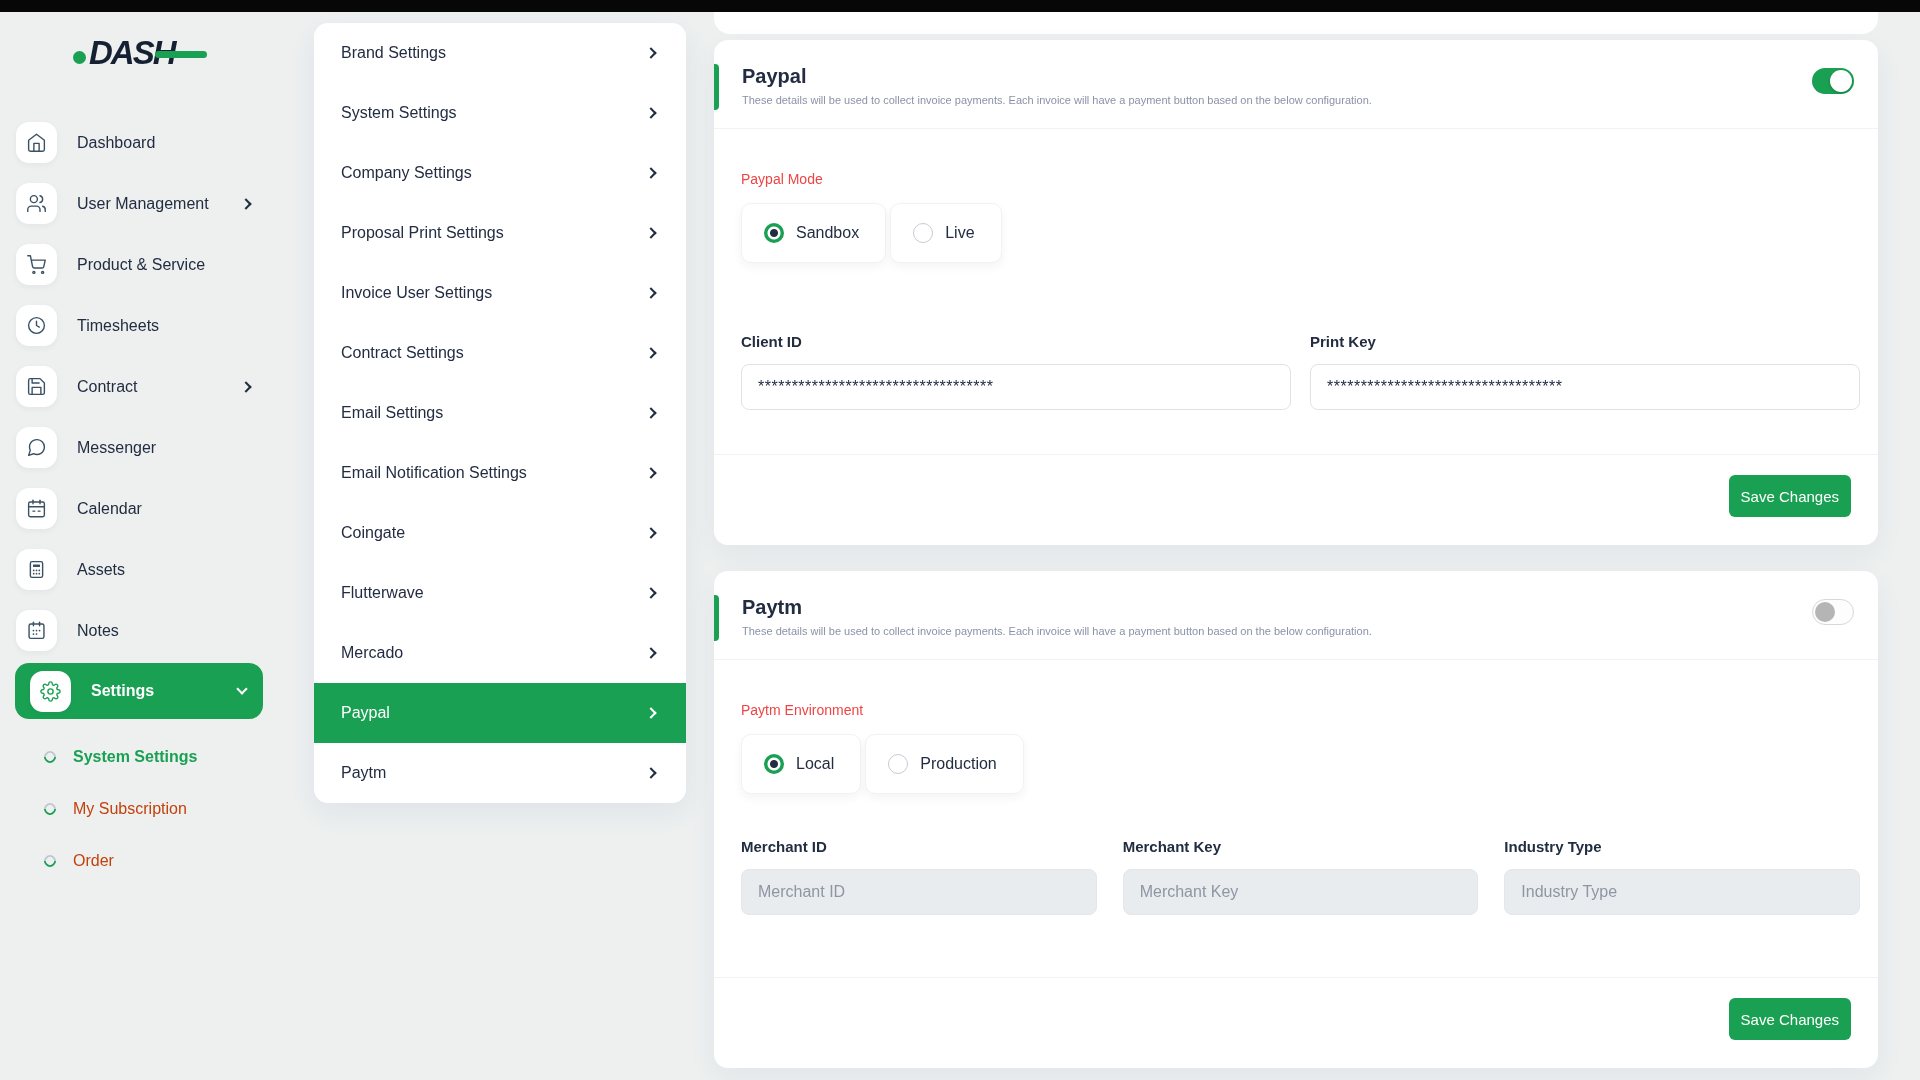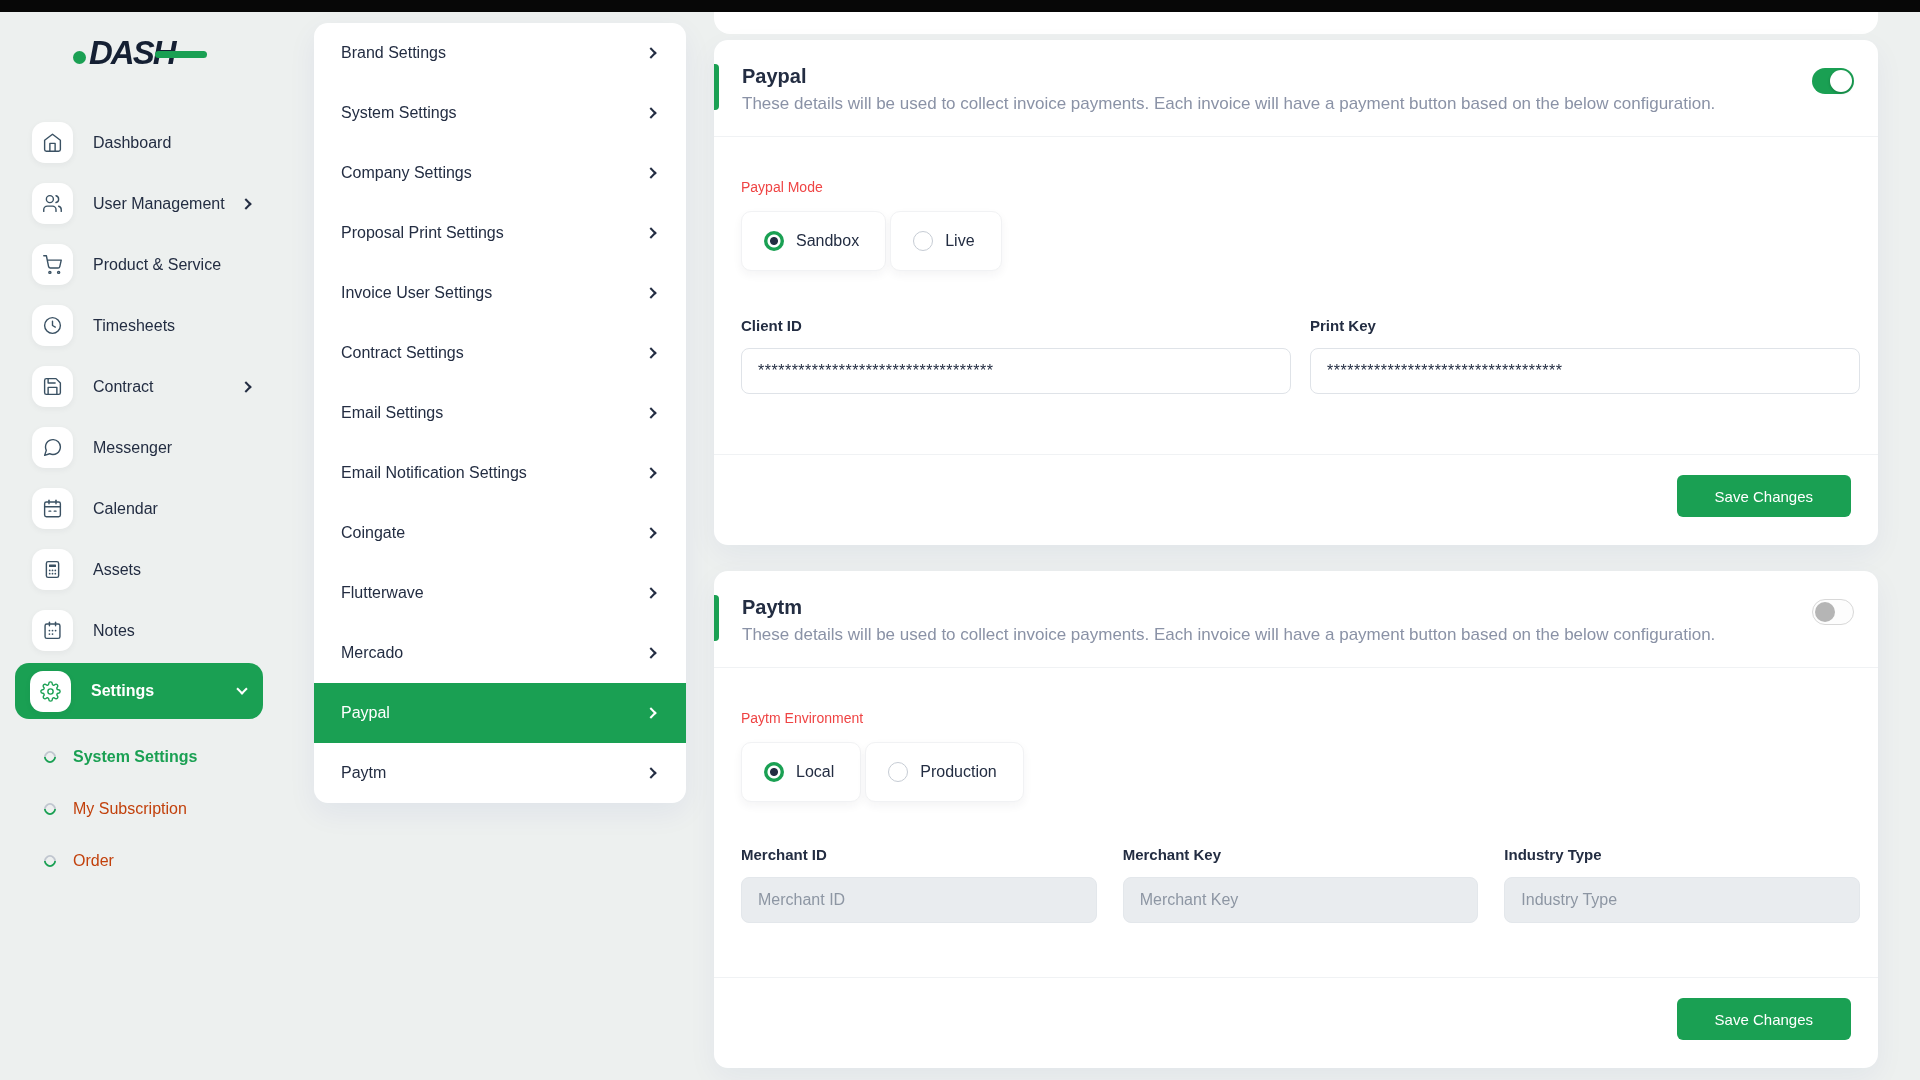--- a/index.html
+++ b/index.html
@@ -13,21 +13,21 @@
   .topbar{position:absolute;top:0;left:0;width:1920px;height:12px;background:#070707}
 
   
   .sidebar{position:absolute;top:12px;left:0;width:285px;height:1068px}
   .logo{position:absolute;top:24px;left:68px;height:44px;width:160px}
   .logo-dot{position:absolute;left:5px;top:15px;width:13px;height:13px;border-radius:50%;background:#1aa053}
   .logo-text{position:absolute;left:21px;top:-2px;font-size:33px;font-weight:800;font-style:italic;color:#152033;letter-spacing:-2px}
   .logo-bar{position:absolute;left:87px;top:15px;width:52px;height:7px;border-radius:4px;background:#1aa053}
 
   .side-nav{position:absolute;top:100px;left:0;width:285px}
-  .nav-item{height:61px;display:flex;align-items:center;padding-left:32px;cursor:pointer}
+  .nav-item{height:61px;display:flex;align-items:center;padding-left:16px;cursor:pointer}
   .icon-tile{width:41px;height:41px;border-radius:13px;background:#fff;display:flex;align-items:center;justify-content:center;color:#3a5163;box-shadow:0 2px 6px rgba(30,42,59,.05);flex:none}
   .icon-tile .icon{display:flex}
   .nav-label{margin-left:20px;font-size:16px;color:#232d42;white-space:nowrap}
   .chev{margin-left:auto;margin-right:34px;display:none;width:10px;height:10px;color:#232d42}
   .chev::before{content:"";display:block;width:6px;height:6px;border-top:2px solid currentColor;border-right:2px solid currentColor;margin:1px}
   .chev.r::before{transform:rotate(45deg)}
   .chev.d::before{transform:rotate(135deg);margin-top:-1px}
   .nav-item.chev-right .chev.r{display:block}
   .nav-item.chev-down .chev.d{display:block}
   .nav-item.active{background:#1aa053;border-radius:14px;margin:2px 22px 3px 15px;height:56px;padding-left:15px}
@@ -49,46 +49,46 @@
 
   
   .scroll-edge{position:absolute;top:12px;left:714px;width:1164px;height:22px;background:#fff;border-radius:0 0 16px 16px}
   .card{position:absolute;left:714px;width:1164px;background:#fff;border-radius:14px;box-shadow:0 10px 30px rgba(17,38,146,.05);display:flex;flex-direction:column;box-sizing:border-box}
   #paypal-card{top:40px;height:505px}
   #paytm-card{top:571px;height:497px}
 
   .card-header{position:relative;display:flex;align-items:flex-start;padding:24px 24px 22px 28px;border-bottom:1px solid #f0f2f4}
   .card-header::before{content:"";position:absolute;left:0;top:24px;width:5px;height:46px;background:#1aa053;border-radius:0 4px 4px 0}
   .card-title{font-size:20px;font-weight:700;color:#232d42;line-height:1.2}
-  .card-desc{margin-top:6px;font-size:17px;color:#8a92a6}
+  .card-desc{margin-top:6px;font-size:11px;color:#8a92a6}
 
   .toggle{margin-left:auto;flex:none;width:42px;height:26px;border-radius:13px;position:relative;cursor:pointer;margin-top:4px;box-sizing:border-box}
   .toggle .knob{position:absolute;border-radius:50%}
   .toggle.on{background:#1aa053}
   .toggle.on .knob{right:2px;top:2px;width:22px;height:22px;background:#fff;box-shadow:0 1px 3px rgba(0,0,0,.25)}
   .toggle.off{background:#fdfdfd;border:1px solid #d8d8d8}
   .toggle.off .knob{left:2px;top:2px;width:20px;height:20px;background:#b5b5b5}
 
   .card-body{flex:1;padding:42px 18px 0 27px}
   .group-label{font-size:14px;color:#ef4444}
   .pill-row{display:flex;gap:4px;margin-top:16px}
   .pill{height:60px;background:#fff;border:1px solid #f1f2f4;border-radius:10px;box-shadow:0 4px 10px rgba(30,42,59,.05);display:flex;align-items:center;padding:0 26px 0 22px;gap:12px;cursor:pointer;box-sizing:border-box}
   .pill-label{font-size:16px;color:#232d42}
   .radio{width:20px;height:20px;border-radius:50%;border:1px solid #c6ccd4;background:#fff;flex:none;box-sizing:border-box}
   .pill.selected .radio{border:none;background:radial-gradient(circle,#232d42 0 3.5px,#fff 4.5px 6px,#1aa053 7px 10px)}
 
-  .fields-2{display:grid;grid-template-columns:1fr 1fr;gap:19px;margin-top:46px}
+  .fields-2{display:grid;grid-template-columns:1fr 1fr;gap:19px;margin-top:70px}
   .fields-3{display:grid;grid-template-columns:1fr 1fr 1fr;gap:26px;margin-top:44px}
   .field-label{font-size:15px;font-weight:700;color:#232d42;margin-bottom:14px}
   .text-input{width:100%;height:46px;border:1px solid #dfe3e8;border-radius:8px;padding:0 16px;font-size:16px;color:#232d42;box-sizing:border-box;background:#fff;font-family:inherit;letter-spacing:.5px;outline:none}
   .text-input:disabled{background:#e9ecef;border-color:#e3e7eb;letter-spacing:0}
   .text-input::placeholder{color:#8d96a3;letter-spacing:0}
 
   .card-footer{border-top:1px solid #f0f2f4;padding:20px 27px 28px;display:flex;justify-content:flex-end}
-  .save-btn{background:#1aa053;color:#fff;border:none;border-radius:6px;height:42px;padding:0 38px;font-size:15px;font-family:inherit;cursor:pointer}
+  .save-btn{background:#1aa053;color:#fff;border:none;border-radius:6px;height:42px;padding:0 12px;font-size:15px;font-family:inherit;cursor:pointer}
 </style>
 </head>
 <body>
 
 <div class="topbar"></div>
 
 <aside class="sidebar">
   <div class="logo">
     <span class="logo-dot"></span>
     <span class="logo-text">DASH</span>

